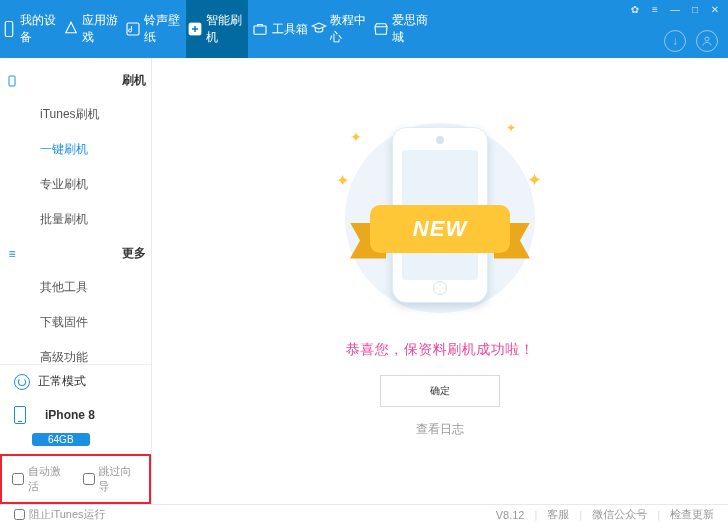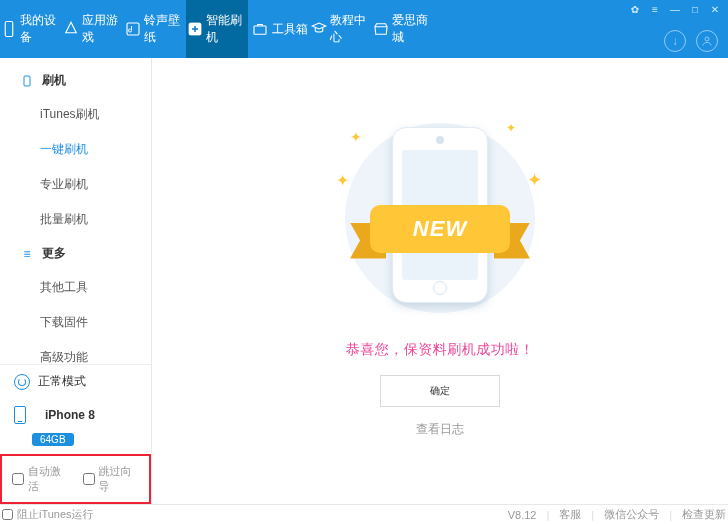--- a/index.html
+++ b/index.html
@@ -18,33 +18,33 @@
 .nav-icon svg { width: 18px; height: 18px; fill: #fff; stroke: #fff; }
 
 .win-controls { position: absolute; right: 4px; top: 2px; display: flex; gap: 2px; }
 .win-btn { width: 18px; height: 14px; display: flex; align-items: center; justify-content: center; font-size: 10px; cursor: pointer; color: #cfe8fb; }
 .header-right { position: absolute; right: 10px; bottom: 6px; display: flex; gap: 10px; }
 .hr-circle { width: 22px; height: 22px; border: 1.5px solid #8fcaf3; border-radius: 50%; display: flex; align-items: center; justify-content: center; cursor: pointer; color: #8fcaf3; font-size: 12px; }
 
 .body { display: flex; height: 446px; }
 .sidebar { width: 152px; border-right: 1px solid #e8e8e8; display: flex; flex-direction: column; font-size: 12px; }
 .side-scroll { flex: 1; overflow: hidden; padding-top: 6px; }
-.side-group-title { display: flex; align-items: center; padding: 8px 20px; color: #333; font-weight: bold; gap: 8px; }
+.side-group-title { display: flex; align-items: center; padding: 8px 5px; color: #333; font-weight: bold; gap: 8px; justify-content: space-between; }
 .side-group-title .gicon { width: 14px; color: #1d8fe1; display: flex; align-items: center; justify-content: center; }
 .side-item { padding: 9px 14px 9px 40px; color: #555; cursor: pointer; }
 .side-item.active { color: #1d8fe1; }
 
 .side-bottom { border-top: 1px solid #eee; }
 .mode-row, .device-row { display: flex; align-items: center; padding: 8px 14px; gap: 8px; color: #333; }
 .mode-row .micon { width: 16px; height: 16px; border: 1.5px solid #1d8fe1; border-radius: 50%; position: relative; }
 .mode-row .micon:after { content: ""; position: absolute; inset: 3px; border: 1.5px solid #1d8fe1; border-top-color: transparent; border-radius: 50%; }
 .device-row .dicon { width: 12px; height: 18px; border: 1.5px solid #1d8fe1; border-radius: 2px; position: relative; }
 .device-row .dicon:after { content: ""; position: absolute; left: 50%; bottom: 1px; width: 4px; height: 1.5px; background: #1d8fe1; transform: translateX(-50%); }
 .device-row .dname { font-weight: bold; padding-left: 11px; }
-.storage-badge { display: inline-block; background: #1d8fe1; color: #fff; font-size: 10px; padding: 1px 8px; border-radius: 3px; margin-left: 32px; margin-top: -4px; margin-bottom: 8px; }
+.storage-badge { display: inline-block; background: #1d8fe1; color: #fff; font-size: 10px; padding: 1px 16px; border-radius: 3px; margin-left: 32px; margin-top: -4px; margin-bottom: 8px; }
 
 .checks-row { border: 2px solid #e23; padding: 8px 10px; display: flex; gap: 14px; color: #999; }
 .checks-row label { display: flex; align-items: center; gap: 4px; font-size: 11px; cursor: pointer; }
 .checks-row input { width: 12px; height: 12px; }
 
 .main { flex: 1; display: flex; flex-direction: column; align-items: center; justify-content: center; background: #fff; position: relative; }
 .illus { width: 220px; height: 210px; position: relative; margin-top: -12px; }
 .circle-bg { position: absolute; inset: 0; margin: auto; width: 190px; height: 190px; border-radius: 50%; background: #eef4fa; }
 .phone { position: absolute; left: 50%; top: 14px; transform: translateX(-50%); width: 96px; height: 176px; background: #fff; border-radius: 14px; box-shadow: 0 4px 10px rgba(40,90,140,.2); border: 1px solid #e2ecf5; }
 .phone:before { content: ""; position: absolute; top: 8px; left: 50%; transform: translateX(-50%); width: 8px; height: 8px; background: #d6e4f0; border-radius: 50%; }
@@ -58,21 +58,21 @@
 .star { position: absolute; color: #ffc637; }
 .star.s1 { top: 16px; left: 20px; font-size: 14px; }
 .star.s2 { top: 8px; right: 34px; font-size: 12px; }
 .star.s3 { top: 56px; right: 8px; font-size: 18px; }
 .star.s4 { top: 58px; left: 6px; font-size: 16px; }
 
 .success-text { margin-top: 18px; font-size: 14px; color: #ec4899; letter-spacing: .5px; }
 .ok-btn { margin-top: 16px; width: 120px; height: 32px; border: 1px solid #d9d9d9; background: #fff; font-size: 10px; color: #333; cursor: pointer; }
 .log-link { margin-top: 14px; font-size: 12px; color: #999; cursor: pointer; }
 
-.footer { height: 20px; border-top: 1px solid #e8e8e8; display: flex; align-items: center; font-size: 11px; color: #999; padding: 0 2px; }
+.footer { height: 20px; border-top: 1px solid #e8e8e8; display: flex; align-items: center; font-size: 11px; color: #999; padding: 0 14px; }
 .footer label { display: flex; align-items: center; gap: 4px; cursor: pointer; }
 .footer input { width: 11px; height: 11px; }
 .footer-right { margin-left: auto; display: flex; align-items: center; gap: 10px; }
 .footer-right .sep { color: #ddd; }
 .footer-right span { cursor: pointer; }
 </style>
 </head>
 <body>
 
 <div class="header">

